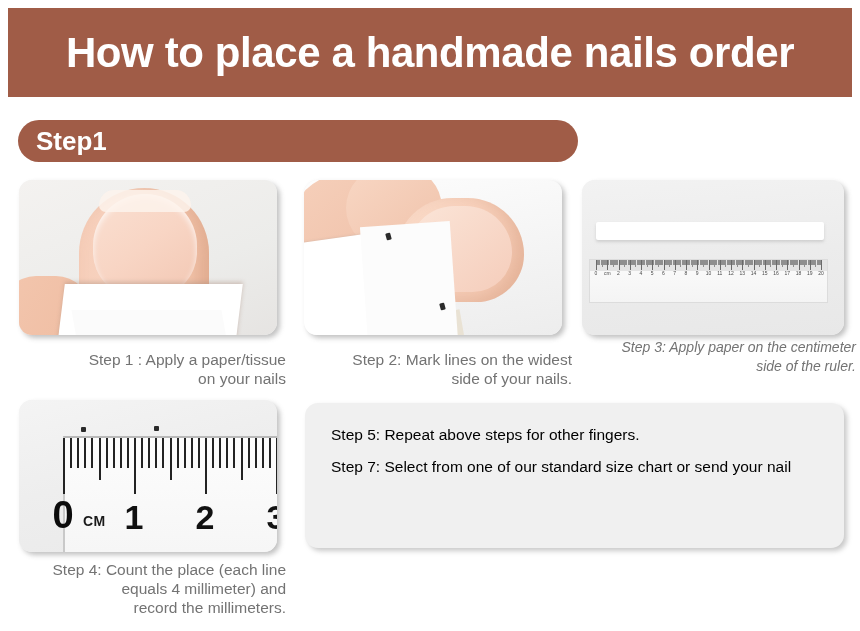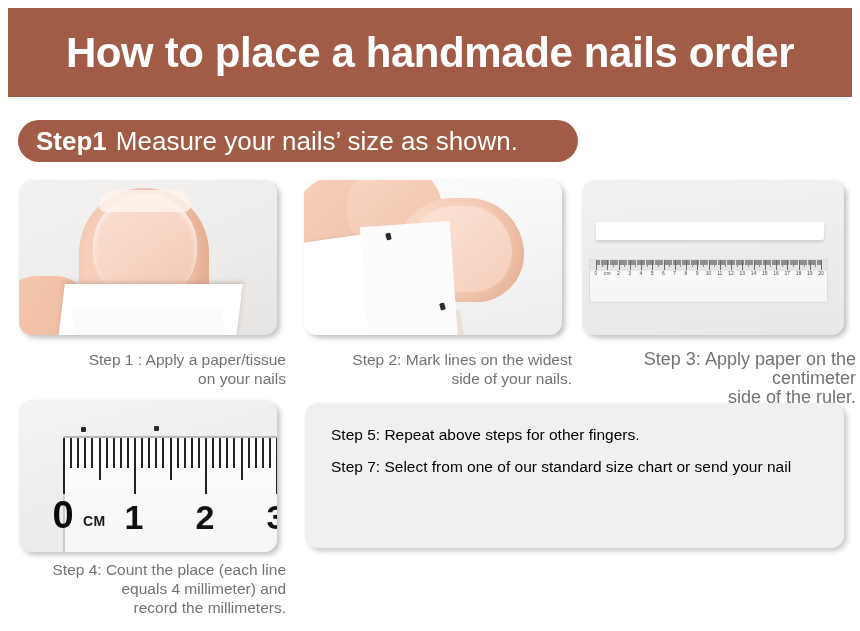--- a/index.html
+++ b/index.html
@@ -305,21 +305,21 @@
   
   .caption {
     position: absolute;
     text-align: right;
     font-size: 15.5px;
     line-height: 19px;
     color: #737373;
   }
   #caption-step1 { left: 10px;  top: 350px; width: 276px; }
   #caption-step2 { left: 296px; top: 350px; width: 276px; }
-  #caption-step3 { left: 576px; top: 350px; width: 280px; font-size: 18px; }
+  #caption-step3 { left: 576px; top: 338px; width: 280px; font-size: 14px; font-style: italic; }
   #caption-step4 { left: 10px;  top: 560px; width: 276px; }
 
   
   #steps-panel {
     position: absolute;
     left: 305px;
     top: 403px;
     width: 539px;
     height: 145px;
     background: #f0f0f0;
@@ -343,21 +343,20 @@
 </style>
 </head>
 <body>
 
 <div id="header-banner">
   <div id="page-title">How to place a handmade nails order</div>
 </div>
 
 <div id="step1-pill">
   <span class="pill-strong">Step1</span>
-  <span class="pill-rest">Measure your nails’ size as shown.</span>
 </div>
 
 <div class="photo-card" id="card-step1">
   <div class="ph1-bg"></div>
   <div class="ph1-lknuckle"></div>
   <div class="ph1-thumb"></div>
   <div class="ph1-nail"></div>
   <div class="ph1-nailtip"></div>
   <div class="ph1-paper"></div>
   <div class="ph1-paper2"></div>

